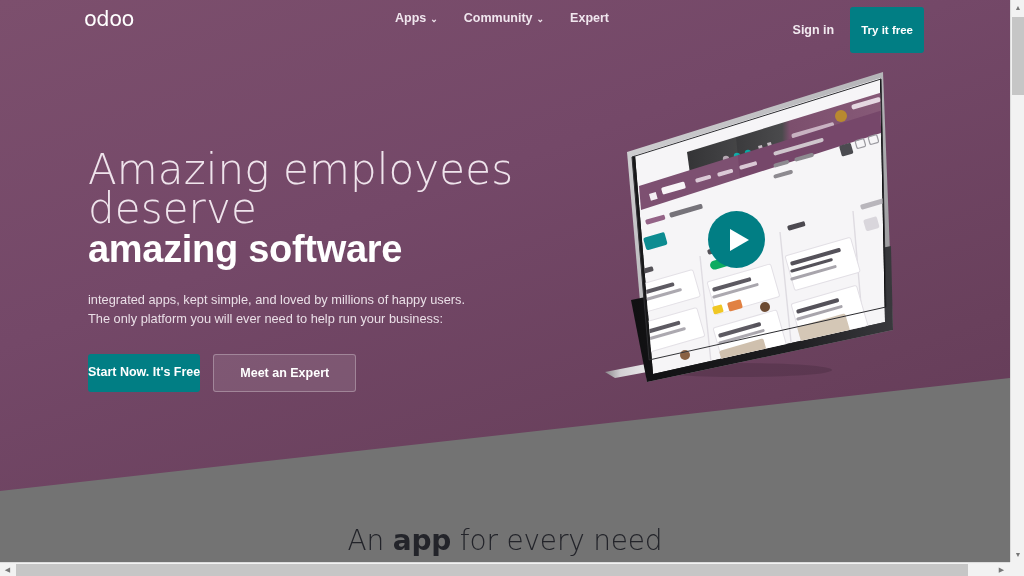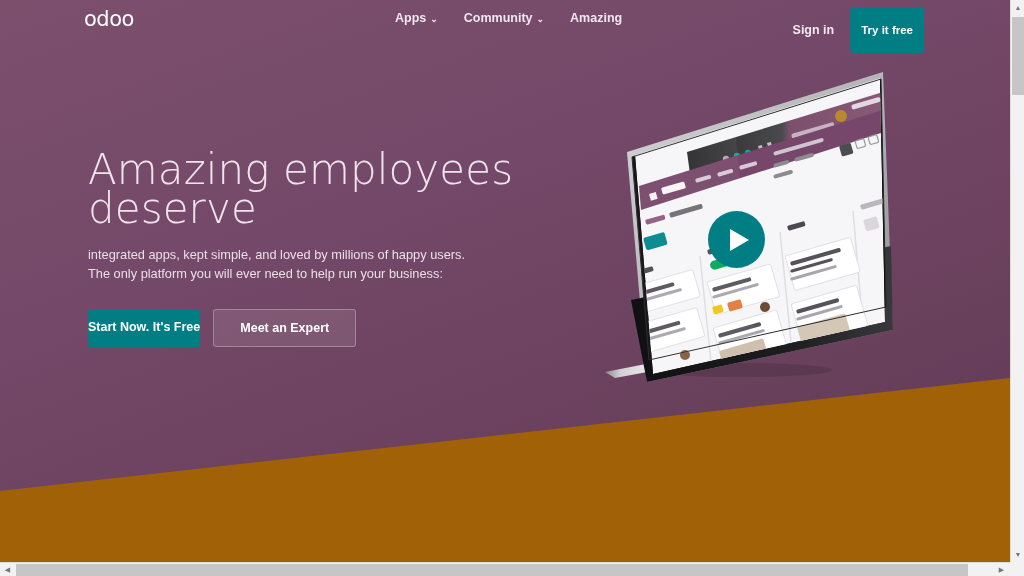--- a/index.html
+++ b/index.html
@@ -8,21 +8,21 @@
     font-family: "Liberation Sans", sans-serif;
     background:#ffffff;
     position:relative;
   }
 
   
   #page {
     position:absolute; left:0; top:0;
     width:1010px; height:562px;
     overflow:hidden;
-    background:#a16207;
+    background:#737373;
   }
 
   
   .hero {
     position:absolute; left:0; top:0;
     width:1010px; height:500px;
     background:linear-gradient(160deg,#7c4f6d 0%,#744868 40%,#69405c 78%,#633a57 100%);
     -webkit-clip-path: polygon(0 0, 1010px 0, 1010px 378px, 0 491px);
     clip-path: polygon(0 0, 1010px 0, 1010px 378px, 0 491px);
   }
@@ -150,32 +150,33 @@
         <span>Apps</span>
         <span class="caret">⌄</span>
       </div>
 
       <div class="nav-link">
         <span>Community</span>
         <span class="caret">⌄</span>
       </div>
 
       <div class="nav-link">
-        <span>Amazing</span>
+        <span>Expert</span>
       </div>
     </div>
 
     <div class="nav-right">
       <div class="signin">Sign in</div>
       <div class="trybtn">Try it free</div>
     </div>
   </div>
 
   <div class="hero-copy">
     <div class="h-line1">Amazing employees deserve</div>
+    <div class="h-line2">amazing software</div>
     <div class="hero-sub">
       <div>integrated apps, kept simple, and loved by millions of happy users.</div>
       <div>The only platform you will ever need to help run your business:</div>
     </div>
     <div class="hero-btns">
       <div class="btn-primary">Start Now. It's Free</div>
       <div class="btn-ghost">Meet an Expert</div>
     </div>
   </div>
 
@@ -305,20 +306,23 @@
 
       <polygon points="37,97 286,19 291,247 54,300" fill="none" stroke="#2a2a2e" stroke-width="1"></polygon>
       <polygon points="37,97 140,65 160,280 54,300" fill="#ffffff" opacity="0.05"></polygon>
     </svg>
   </div>
 
   <div class="play-btn">
     <div class="play-tri"></div>
   </div>
 
+  <div class="section-head">
+    <span>An </span><b>app</b><span> for every need</span>
+  </div>
 
 </div>
 
 <div class="vscroll">
   <div class="v-up">▲</div>
   <div class="vthumb"></div>
   <div class="v-dn">▼</div>
 </div>
 
 <div class="hscroll">

